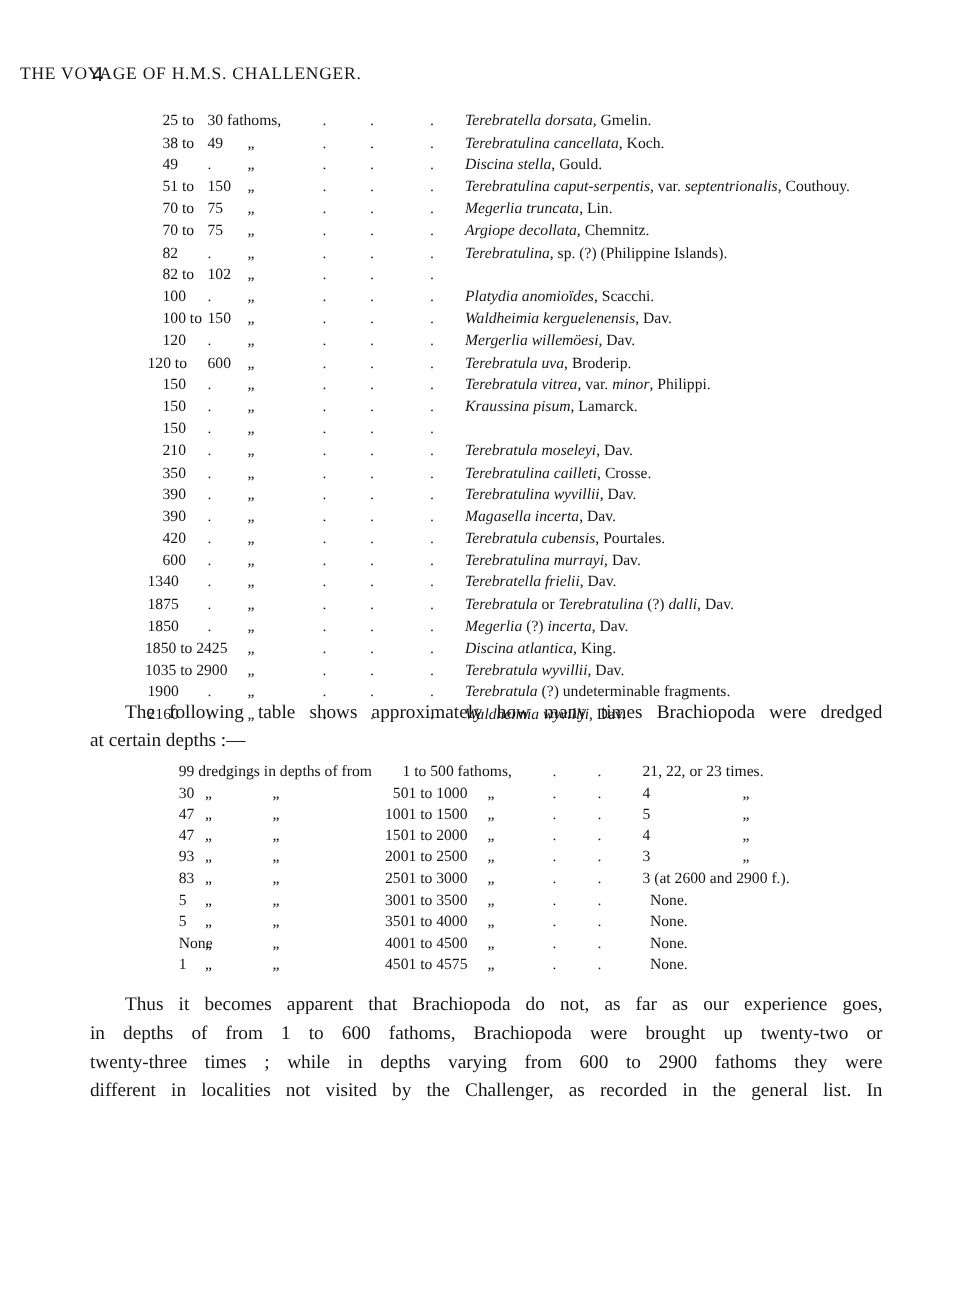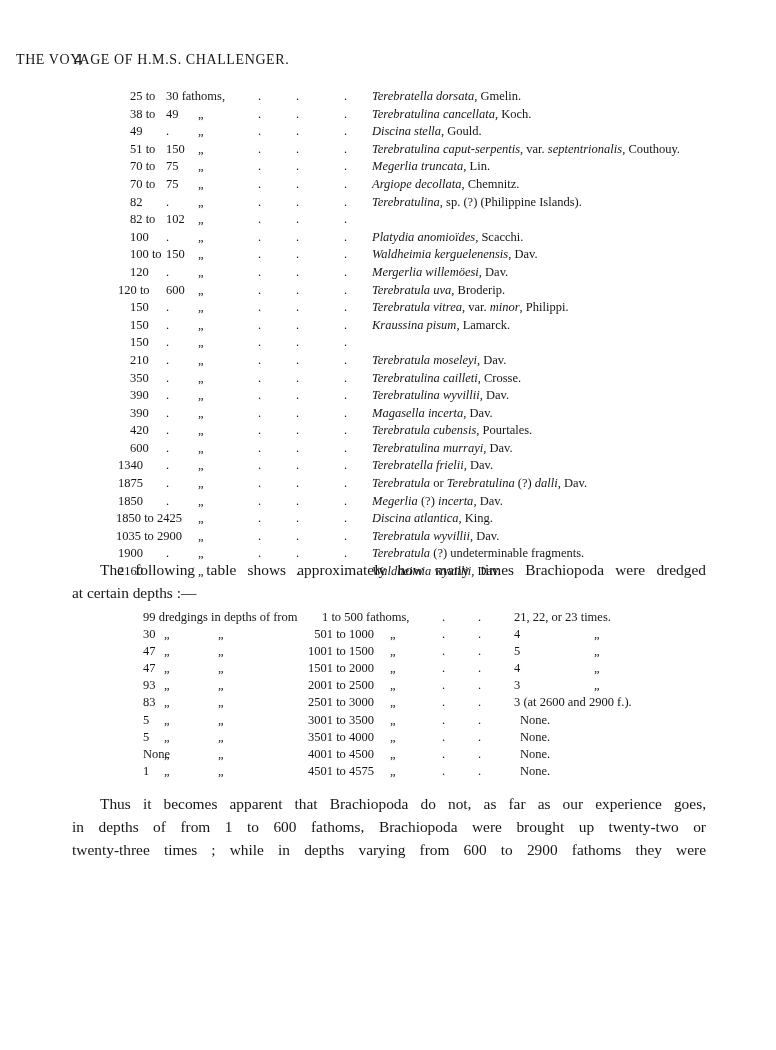--- a/index.html
+++ b/index.html
@@ -392,13 +392,14 @@
       <span class="t-d1">.</span>
       <span class="t-d2">.</span>
       <span class="t-times" style="left:520px">None.</span>
     </div>
   </div>
 
 <div class="para" style="top:792px;">
   <span class="line indent">Thus it becomes apparent that Brachiopoda do not, as far as our experience goes,</span>
   <span class="line">in depths of from 1 to 600 fathoms, Brachiopoda were brought up twenty-two or</span>
   <span class="line">twenty-three times ; while in depths varying from 600 to 2900 fathoms they were</span>
+  <span class="line">different in localities not visited by the Challenger, as recorded in the general list.  In</span>
 </div>
 
 </body></html>

